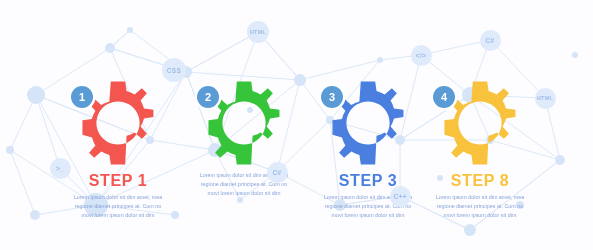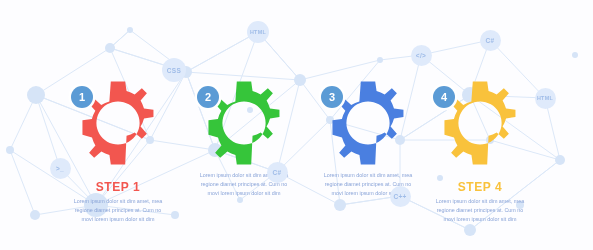--- a/index.html
+++ b/index.html
@@ -15,21 +15,21 @@
   .steps{position:absolute;left:0;top:0;width:593px;height:250px;}
   .step{position:absolute;width:120px;text-align:center;}
   .gearwrap{position:relative;width:90px;height:90px;margin:0 auto;}
   .gearwrap svg{display:block;width:90px;height:90px;}
   .numbadge{
     position:absolute;left:-2px;top:8px;width:22px;height:22px;border-radius:50%;
     background:#5b9bd5;color:#fff;font-size:11px;font-weight:bold;
     display:flex;align-items:center;justify-content:center;
     box-shadow:0 0 0 2.5px #ffffff;z-index:5;
   }
-  .steptitle{font-size:12px;font-weight:bold;letter-spacing:.6px;margin-top:12px;}
+  .steptitle{font-size:16px;font-weight:bold;letter-spacing:.6px;margin-top:4px;}
   .stepbody{
     font-size:5.4px;line-height:1.62;color:#8aa4d8;margin-top:3px;
     padding:0 12px;
   }
   .tagbadge{
     position:absolute;border-radius:50%;
     background:#dfeafb;color:#9fbce8;
     display:flex;align-items:center;justify-content:center;
     font-size:6.5px;font-weight:bold;letter-spacing:.3px;
   }
@@ -117,31 +117,32 @@
       <div class="stepbody">Lorem ipsum dolor sit dim amet, mea regione diamet principes at. Cum no movi lorem ipsum dolor sit dim</div>
     </div>
 
     <div class="step" style="left:308px;top:78px;">
       <div class="gearwrap">
         <svg viewBox="0 0 100 100">
           <path fill="#4a7fe0" d="M50 4 l8 0 1.5 10.5 a37 37 0 0 1 9 3.8 l8-7 5.6 5.6 -7 8 a37 37 0 0 1 3.8 9 l10.5 1.5 0 8 -10.5 1.5 a37 37 0 0 1 -3.8 9 l7 8 -5.6 5.6 -8-7 a37 37 0 0 1 -9 3.8 L58 96 l-8 0 -8 0 -1.5-10.5 a37 37 0 0 1 -9-3.8 l-8 7 -5.6-5.6 7-8 a37 37 0 0 1 -3.8-9 L10.5 63 l0-8 0-8 10.5-1.5 a37 37 0 0 1 3.8-9 l-7-8 5.6-5.6 8 7 a37 37 0 0 1 9-3.8 L42 4 Z M50 26 a24 24 0 1 0 0.01 0 Z"></path>
         </svg>
         <div class="numbadge">3</div>
       </div>
+      <div class="steptitle" style="color:#4a7fe0;">STEP 3</div>
       <div class="stepbody">Lorem ipsum dolor sit dim amet, mea regione diamet principes at. Cum no movi lorem ipsum dolor sit dim</div>
     </div>
 
     <div class="step" style="left:420px;top:78px;">
       <div class="gearwrap">
         <svg viewBox="0 0 100 100">
           <path fill="#f9c23c" d="M50 4 l8 0 1.5 10.5 a37 37 0 0 1 9 3.8 l8-7 5.6 5.6 -7 8 a37 37 0 0 1 3.8 9 l10.5 1.5 0 8 -10.5 1.5 a37 37 0 0 1 -3.8 9 l7 8 -5.6 5.6 -8-7 a37 37 0 0 1 -9 3.8 L58 96 l-8 0 -8 0 -1.5-10.5 a37 37 0 0 1 -9-3.8 l-8 7 -5.6-5.6 7-8 a37 37 0 0 1 -3.8-9 L10.5 63 l0-8 0-8 10.5-1.5 a37 37 0 0 1 3.8-9 l-7-8 5.6-5.6 8 7 a37 37 0 0 1 9-3.8 L42 4 Z M50 26 a24 24 0 1 0 0.01 0 Z"></path>
         </svg>
         <div class="numbadge">4</div>
       </div>
-      <div class="steptitle" style="color:#f9c23c;">STEP 4</div>
+      <div class="steptitle" style="color:#f9c23c;">STEP 8</div>
       <div class="stepbody">Lorem ipsum dolor sit dim amet, mea regione diamet principes at. Cum no movi lorem ipsum dolor sit dim</div>
     </div>
 
   </div>
 
   <div id="tags">
       <div class="tagbadge" style="left: 162px; top: 58px; width: 24px; height: 24px; background: rgb(223, 234, 251); color: rgb(159, 188, 232);">CSS</div>
       <div class="tagbadge" style="left: 247px; top: 21px; width: 22px; height: 22px; background: rgb(223, 234, 251); color: rgb(159, 188, 232); font-size: 5.4px;">HTML</div>
       <div class="tagbadge" style="left: 410.5px; top: 44.5px; width: 21px; height: 21px; background: rgb(223, 234, 251); color: rgb(159, 188, 232);">&lt;/&gt;</div>
       <div class="tagbadge" style="left: 479.5px; top: 29.5px; width: 21px; height: 21px; background: rgb(223, 234, 251); color: rgb(159, 188, 232);">C#</div>

